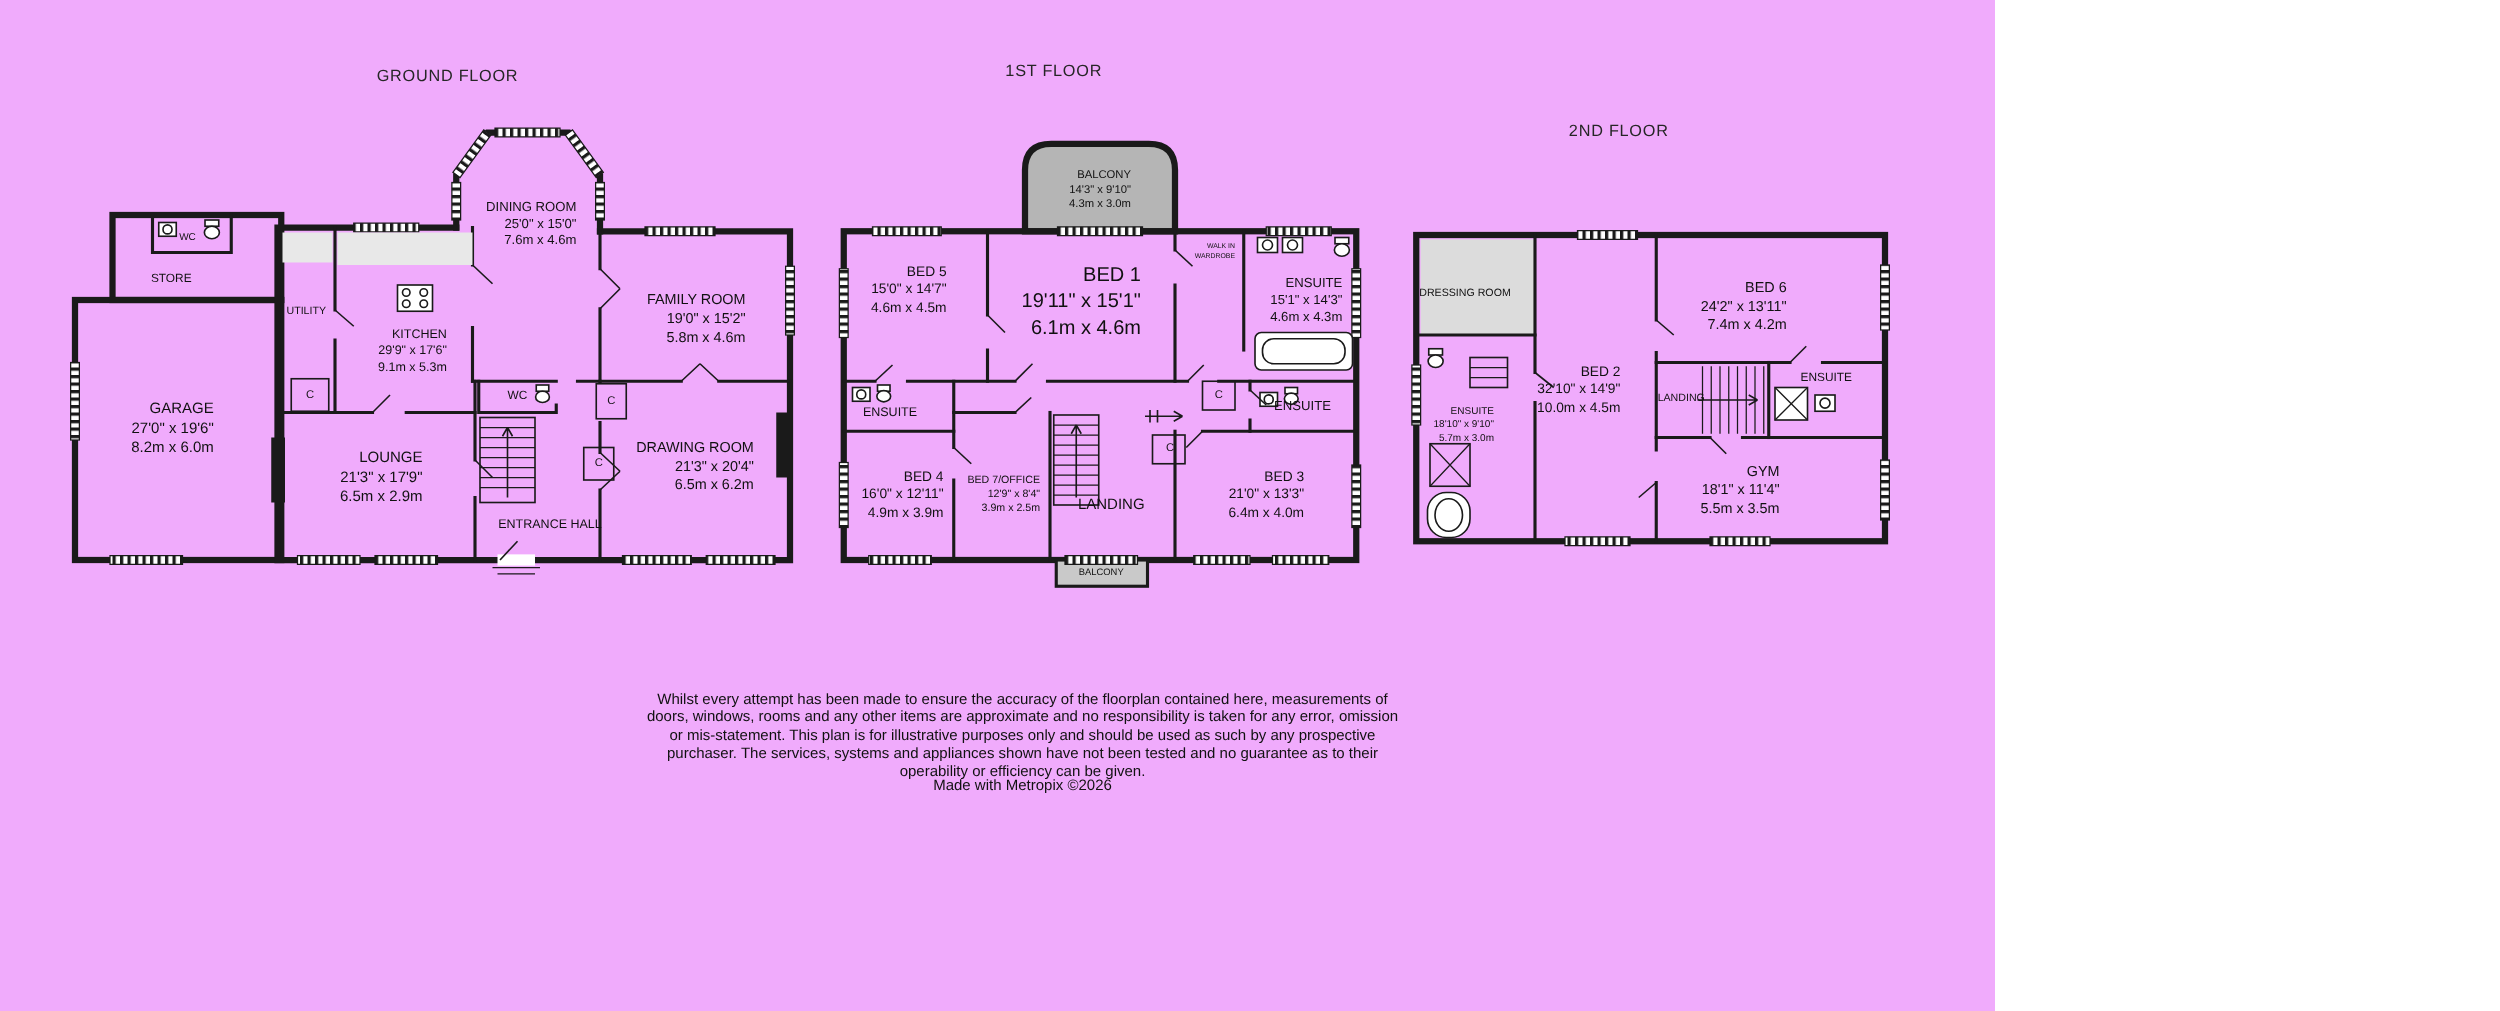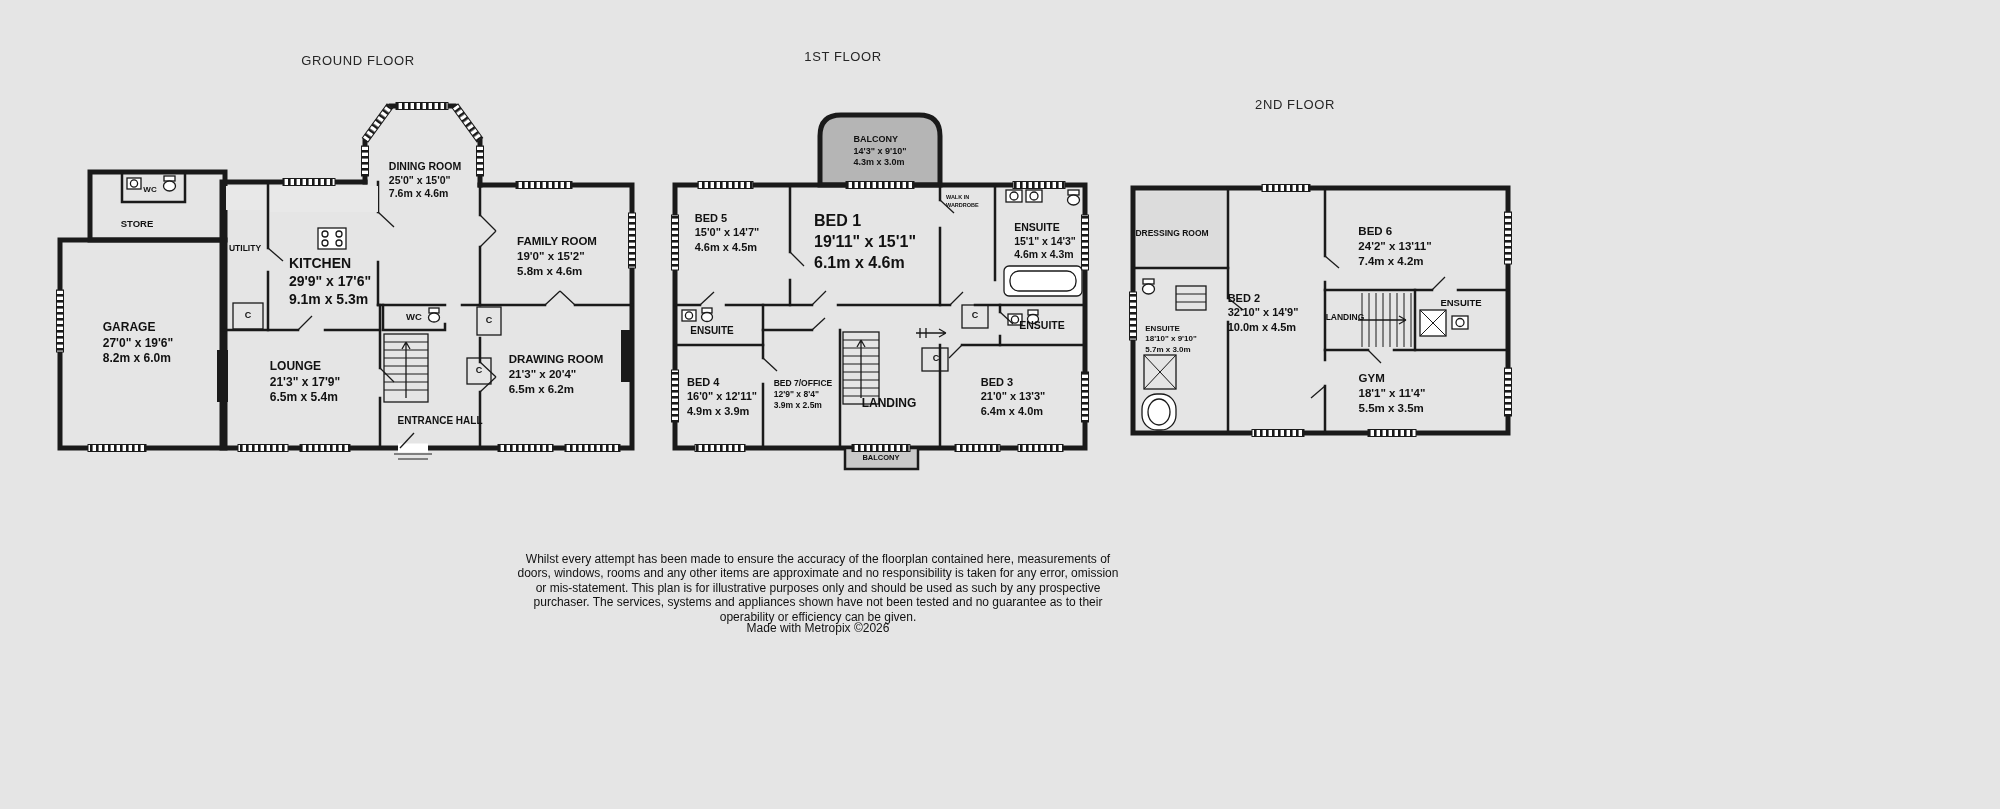--- a/index.html
+++ b/index.html
@@ -1,30 +1,30 @@
 <!DOCTYPE html>
 <html><head>
 <meta charset="utf-8">
 <style>
   *{box-sizing:border-box}
   html,body{margin:0;padding:0;background:#fff}
-  #canvas{position:relative;width:2000px;height:809px;background:#e5e5e5;overflow:hidden;
+  #canvas{position:relative;width:1596px;height:809px;background:#f0abfc;overflow:hidden;
           font-family:"Liberation Sans","DejaVu Sans",sans-serif;color:#1a1a1a}
   #plan-svg{position:absolute;left:0;top:0}
   .wx{fill:none;stroke:#1a1a1a;stroke-width:5;stroke-linejoin:miter;stroke-linecap:square}
   .wi{fill:none;stroke:#1a1a1a;stroke-width:2.5;stroke-linecap:square}
   .wt{fill:none;stroke:#1a1a1a;stroke-width:1.3}
   .fx{fill:#fff;stroke:#1a1a1a;stroke-width:1.3}
   .solid{fill:#1a1a1a;stroke:none}
   .winh{fill:url(#winH);stroke:#1a1a1a;stroke-width:1}
   .winv{fill:url(#winV);stroke:#1a1a1a;stroke-width:1}
   .sl{stroke:#1a1a1a;stroke-width:1;fill:none}
   .title{position:absolute;transform:translate(-50%,-50%);font-size:13px;letter-spacing:.6px;
          white-space:nowrap;color:#262626}
-  .lbl{position:absolute;transform:translate(-50%,-50%);text-align:left;font-weight:700;
+  .lbl{position:absolute;transform:translate(-50%,-50%);text-align:right;font-weight:400;
        line-height:1.3;white-space:nowrap;color:#111}
   .lbl span{display:block}
   .lbl.wrap{white-space:normal}
   .ftr{position:absolute;left:818px;transform:translateX(-50%);text-align:center;color:#111}
   #total-area{top:527px;font-size:16.5px;font-weight:400;white-space:nowrap}
   #disclaimer{top:552px;width:612px;font-size:12px;line-height:1.2}
   #credit{top:621px;font-size:12px;white-space:nowrap}
 </style>
 </head>
 <body>
@@ -291,42 +291,42 @@
     <span>STORE</span>
     </div>
   <div class="lbl" style="left:138px;top:343px;font-size:12px">
     <span>GARAGE</span>
     <span>27'0" x 19'6"</span>
     <span>8.2m x 6.0m</span>
     </div>
   <div class="lbl" style="left:245px;top:249px;font-size:8.5px">
     <span>UTILITY</span>
     </div>
-  <div class="lbl" style="left:330px;top:281px;font-size:14px">
+  <div class="lbl" style="left:330px;top:281px;font-size:10px">
     <span>KITCHEN</span>
     <span>29'9" x 17'6"</span>
     <span>9.1m x 5.3m</span>
     </div>
   <div class="lbl" style="left:425px;top:180px;font-size:10.5px">
     <span>DINING ROOM</span>
     <span>25'0" x 15'0"</span>
     <span>7.6m x 4.6m</span>
     </div>
   <div class="lbl" style="left:557px;top:256px;font-size:11.5px">
     <span>FAMILY ROOM</span>
     <span>19'0" x 15'2"</span>
     <span>5.8m x 4.6m</span>
     </div>
   <div class="lbl" style="left:414px;top:317px;font-size:9.5px">
     <span>WC</span>
     </div>
   <div class="lbl" style="left:305px;top:382px;font-size:12px">
     <span>LOUNGE</span>
     <span>21'3" x 17'9"</span>
-    <span>6.5m x 5.4m</span>
+    <span>6.5m x 2.9m</span>
     </div>
   <div class="lbl" style="left:556px;top:374px;font-size:11.5px">
     <span>DRAWING ROOM</span>
     <span>21'3" x 20'4"</span>
     <span>6.5m x 6.2m</span>
     </div>
   <div class="lbl" style="left:440px;top:420px;font-size:10px">
     <span>ENTRANCE HALL</span>
     </div>
   <div class="lbl" style="left:248px;top:316px;font-size:9px">C</div>

